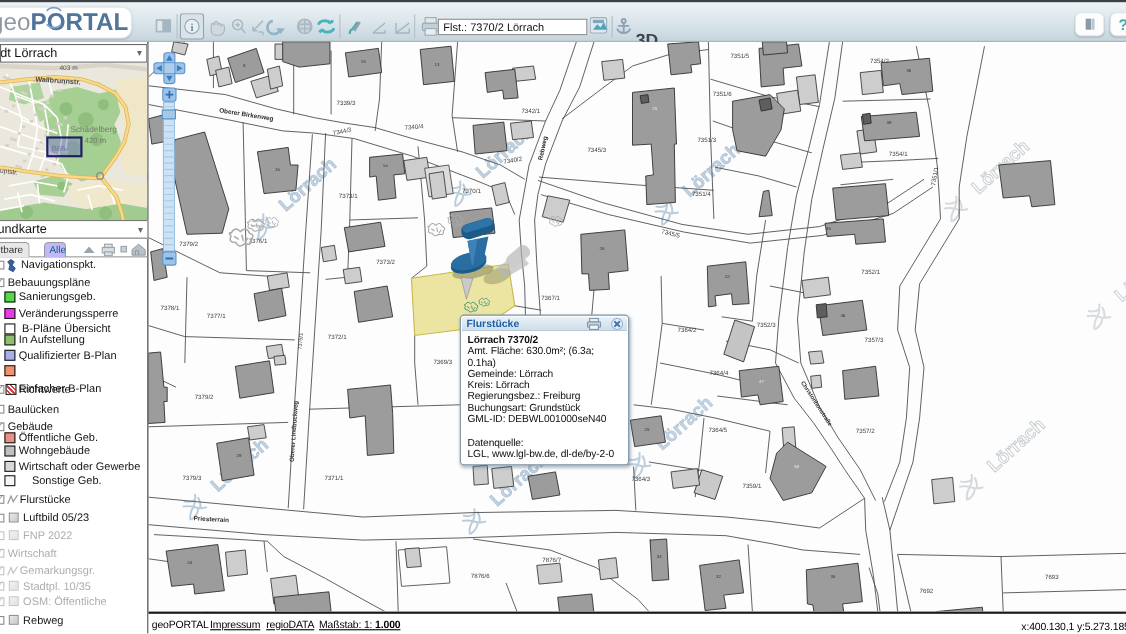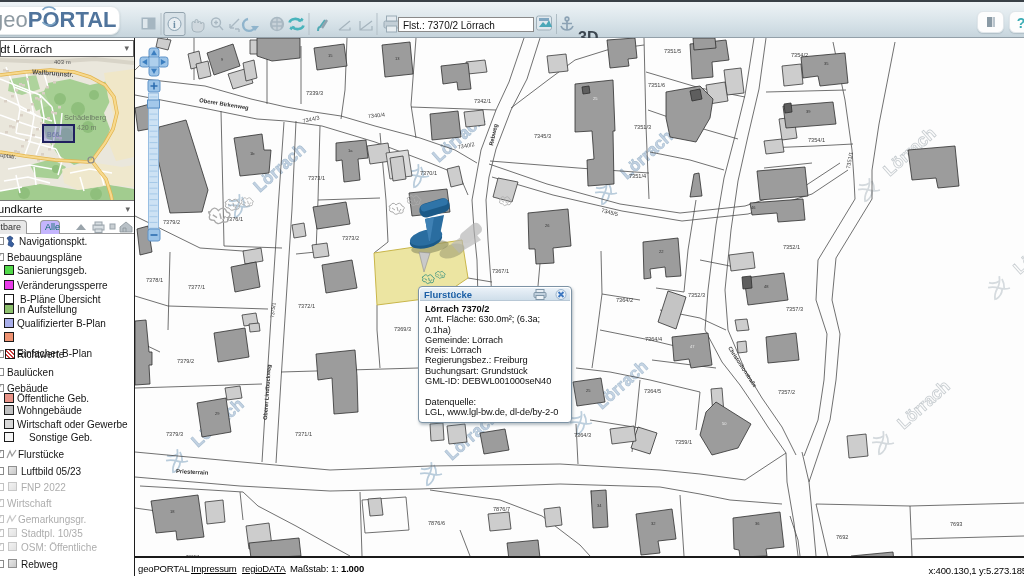--- a/index.html
+++ b/index.html
@@ -808,17 +808,17 @@
       <br>
       Datenquelle:<br>
       LGL, www.lgl-bw.de, dl-de/by-2-0
     </div>
   </div>
 
   <div id="statusbar">
     <span style="position:absolute;left:3px;top:5px;">geoPORTAL</span>
     <a style="position:absolute;left:56px;top:5px;">Impressum</a>
     <a style="position:absolute;left:107px;top:5px;">regioDATA</a>
-    <span style="position:absolute;left:155px;top:5px;">Maßstab: 1: <b>1.000</b></span>
+    <span style="position:absolute;left:155px;top:5px;text-decoration:underline;">Maßstab: 1: <b>1.000</b></span>
     <span style="position:absolute;right:-3px;top:7px;">x:400.130,1 y:5.273.185</span>
   </div>
 
 </div>
 
 </body></html>

